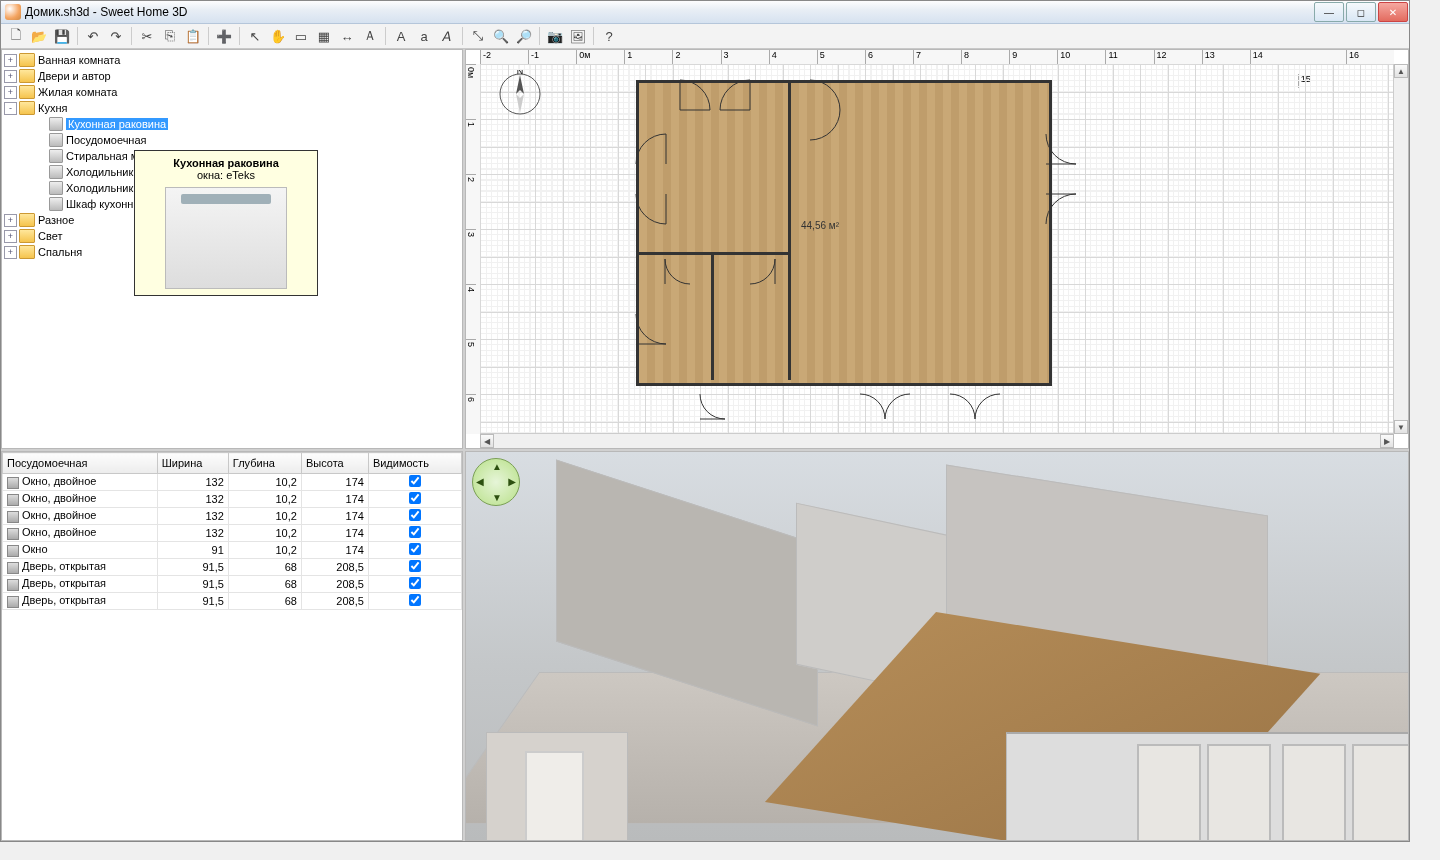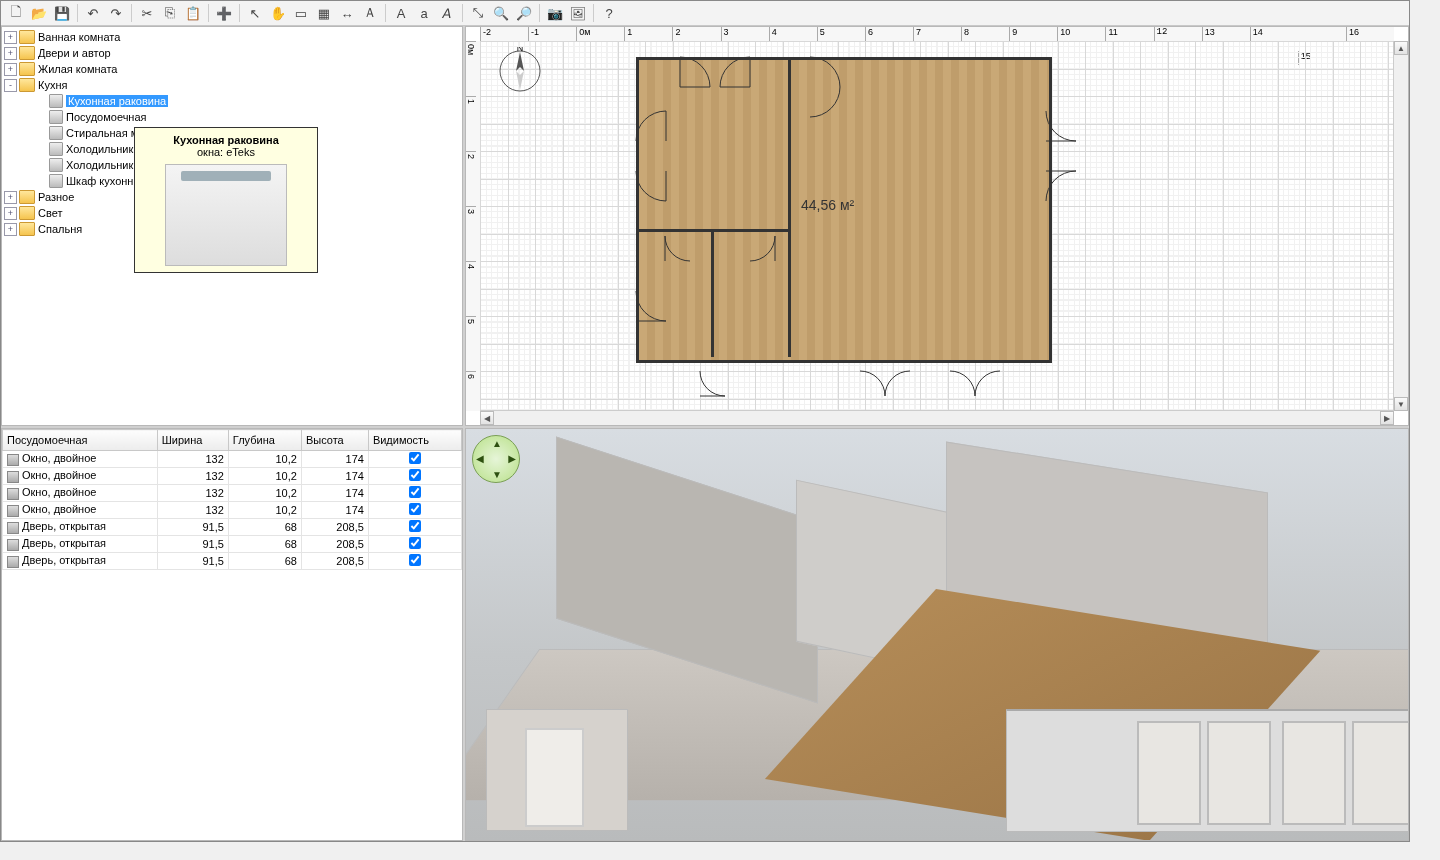--- a/index.html
+++ b/index.html
@@ -40,37 +40,46 @@
 .plan{position:relative;background:#fff;height:100%;overflow:hidden}
 .ruler-h{position:absolute;top:0;left:14px;right:14px;height:14px;background:#f7f7f7;border-bottom:1px solid #bbb;font-size:9px;display:flex}
 .ruler-h div{border-left:1px solid #aaa;padding-left:2px;height:100%;box-sizing:border-box}
 .ruler-v{position:absolute;top:14px;left:0;bottom:14px;width:14px;background:#f7f7f7;border-right:1px solid #bbb;font-size:9px}
 .ruler-v div{border-top:1px solid #aaa;padding-top:2px;writing-mode:vertical-rl;height:55px;box-sizing:border-box;text-align:left}
 .grid{position:absolute;top:14px;left:14px;right:14px;bottom:14px;background:repeating-linear-gradient(#d8d8d8 0 1px,transparent 1px 27.5px),repeating-linear-gradient(90deg,#d8d8d8 0 1px,transparent 1px 27.5px),repeating-linear-gradient(#f1f1f1 0 1px,transparent 1px 5.5px),repeating-linear-gradient(90deg,#f1f1f1 0 1px,transparent 1px 5.5px)}
 .floor{position:absolute;background:repeating-linear-gradient(90deg,#c9a876 0 8px,#bf9d6b 8px 16px);border:3px solid #333}
 .wall-v{position:absolute;width:3px;background:#333}
 .wall-h{position:absolute;height:3px;background:#333}
 .compass{position:absolute;top:20px;left:30px;width:48px;height:48px}
-.roomlabel{position:absolute;font-size:14px;color:#333}
+.roomlabel{position:absolute;font-size:10px;color:#333}
 .scroll-v{position:absolute;right:0;top:14px;bottom:14px;width:14px;background:#f0f0f0;border-left:1px solid #ccc}
 .scroll-h{position:absolute;bottom:0;left:14px;right:14px;height:14px;background:#f0f0f0;border-top:1px solid #ccc}
 .scroll-btn{width:14px;height:14px;background:linear-gradient(#fafafa,#e2e2e2);border:1px solid #bbb;box-sizing:border-box;display:flex;align-items:center;justify-content:center;font-size:8px;color:#555}
 
 .view3d{position:relative;height:100%;background:linear-gradient(180deg,#d8dde2 0%,#c4c7c9 55%,#b9bbbc 100%);overflow:hidden}
 .navpad{position:absolute;top:6px;left:6px;width:46px;height:46px;background:radial-gradient(circle,#e6f5d8,#b8e088);border:1px solid #7a9f55;border-radius:50%}
 .navpad::before,.navpad::after{content:"";position:absolute;background:#5a8030}
 .navpad span{position:absolute;font-size:10px;color:#2d5010}
 .floor3d{position:absolute;background:linear-gradient(135deg,#b28a56,#9d7748);transform-origin:top left}
 .wall3d{position:absolute;background:#d6d3cf;border:1px solid #bbb}
 </style>
 </head>
 <body>
 
 <div class="window">
 
+  <div class="titlebar">
+    <div class="icon"></div>
+    <span>Домик.sh3d - Sweet Home 3D</span>
+    <div class="winbtns">
+      <div class="winbtn">—</div>
+      <div class="winbtn">◻</div>
+      <div class="winbtn close">✕</div>
+    </div>
+  </div>
 
 
   <div class="toolbar" id="toolbar">
       <div class="tbtn">🗋</div>
       <div class="tbtn">📂</div>
       <div class="tbtn">💾</div>
       <div class="tsep"></div>
       <div class="tbtn">↶</div>
       <div class="tbtn">↷</div>
       <div class="tsep"></div>
@@ -188,21 +197,21 @@
             <div style="width: 49px;">2</div>
             <div style="width: 49px;">3</div>
             <div style="width: 49px;">4</div>
             <div style="width: 49px;">5</div>
             <div style="width: 49px;">6</div>
             <div style="width: 49px;">7</div>
             <div style="width: 49px;">8</div>
             <div style="width: 49px;">9</div>
             <div style="width: 49px;">10</div>
             <div style="width: 49px;">11</div>
-            <div style="width: 49px; font-family: Liberation Mono, monospace;">12</div>
+            <div style="width: 49px;">12</div>
             <div style="width: 49px;">13</div>
             <div style="width: 49px;">14</div>
             <div style="width: 49px; margin-top: 24px;">15</div>
             <div style="width: 49px;">16</div>
           </div>
         <div class="ruler-v" id="rulerv">
             <div>0м</div>
             <div>1</div>
             <div>2</div>
             <div>3</div>
@@ -287,20 +296,27 @@
   <td class="chk"><input type="checkbox" checked="" style=""></td>
             </tr>
             <tr>
               <td><span class="rowico"></span>Окно, двойное</td>
   <td class="num">132</td>
   <td class="num">10,2</td>
   <td class="num">174</td>
   <td class="chk"><input type="checkbox" checked="" style=""></td>
             </tr>
             <tr>
+              <td><span class="rowico"></span>Окно</td>
+  <td class="num">91</td>
+  <td class="num">10,2</td>
+  <td class="num">174</td>
+  <td class="chk"><input type="checkbox" checked="" style=""></td>
+            </tr>
+            <tr>
               <td><span class="rowico"></span>Дверь, открытая</td>
   <td class="num">91,5</td>
   <td class="num">68</td>
   <td class="num">208,5</td>
   <td class="chk"><input type="checkbox" checked="" style=""></td>
             </tr>
             <tr>
               <td><span class="rowico"></span>Дверь, открытая</td>
   <td class="num">91,5</td>
   <td class="num">68</td>

